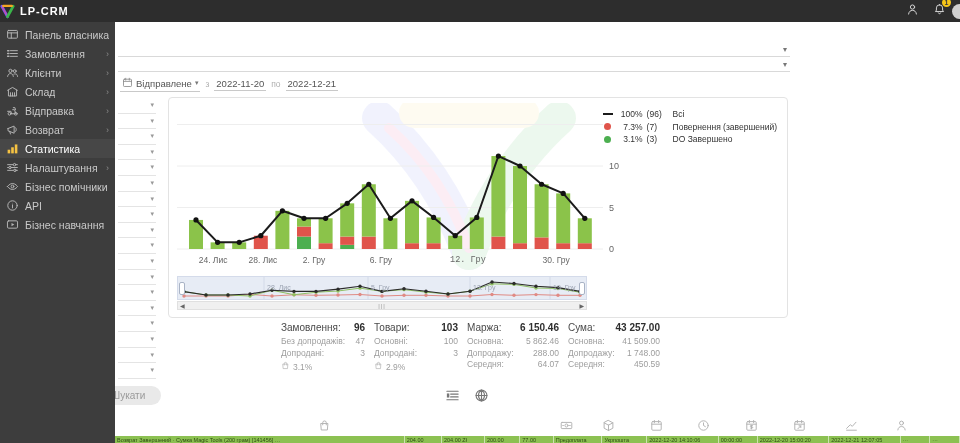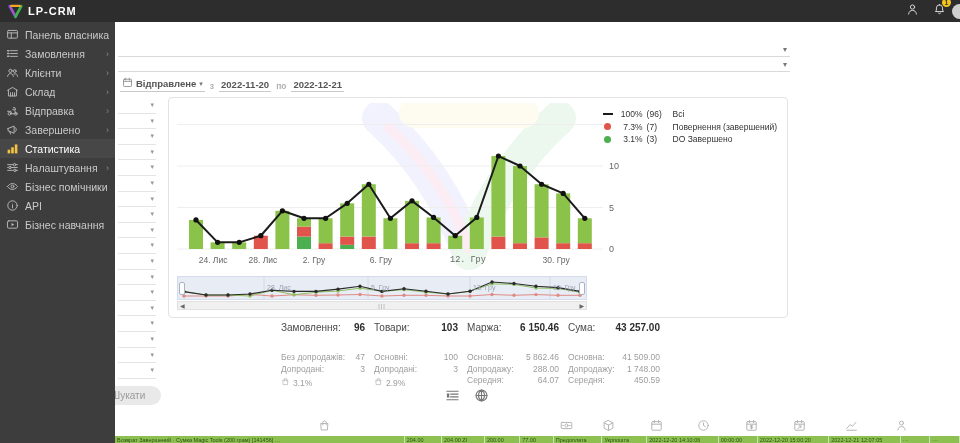--- a/index.html
+++ b/index.html
@@ -1,42 +1,42 @@
 <!DOCTYPE html>
 <html><head>
 <meta charset="utf-8">
 <style>
   html,body{margin:0;padding:0;background:#fff;width:960px;height:443px;overflow:hidden;
     font-family:"Liberation Sans","DejaVu Sans",sans-serif;-webkit-font-smoothing:antialiased;}
   *{box-sizing:border-box;}
   
   .topbar{position:absolute;left:0;top:0;width:960px;height:22px;background:#2d2d2d;z-index:30;
     display:flex;align-items:center;}
-  .brand{display:flex;align-items:center;gap:5px;padding-left:8px;}
+  .brand{display:flex;align-items:center;gap:5px;padding-left:0;}
   .brand-name{color:#fff;font-weight:bold;font-size:11px;letter-spacing:1px;}
   .topbar-right{margin-left:auto;display:flex;align-items:center;gap:14px;padding-right:14px;color:#d8d8d8;}
   .bell-wrap{position:relative;}
   .badge{position:absolute;top:-4px;right:-5px;background:#f5c518;color:#3a3a3a;font-size:7px;
     width:9px;height:9px;border-radius:50%;display:flex;align-items:center;justify-content:center;font-weight:bold;}
   .avatar-partial{position:absolute;right:-7px;top:4px;width:15px;height:15px;border-radius:50%;background:#cfcfcf;}
   
   .sidebar{position:absolute;left:0;top:22px;width:115px;height:421px;background:#3d3d3d;z-index:20;padding-top:3px;}
   .side-item{height:19px;display:flex;align-items:center;gap:6px;padding:0 6px;color:#c9c9c9;font-size:10.5px;
     cursor:pointer;white-space:nowrap;}
   .side-item .lbl{overflow:hidden;text-overflow:clip;}
   .side-item.active{background:#474747;color:#fff;}
   .side-item .ic{width:13px;height:13px;flex:0 0 13px;color:#b5b5b5;display:flex;align-items:center;}
   .side-item.active .ic{color:#f5c242;}
   .side-item .chev{margin-left:auto;color:#8a8a8a;font-size:9px;}
   
   .main{position:absolute;left:115px;top:22px;width:845px;height:421px;background:#fff;overflow:hidden;}
   .topselect{position:absolute;left:3px;width:672px;height:14px;border-bottom:1px solid #d9d9d9;color:#9a9a9a;}
   .topselect .caret{position:absolute;right:3px;top:2px;font-size:8px;color:#777;}
-  .filterbar{position:absolute;left:5px;top:54px;height:16px;display:flex;align-items:flex-end;gap:5px;
-    font-size:9.5px;color:#555;font-weight:bold;}
+  .filterbar{position:absolute;left:5px;top:54px;height:16px;display:flex;align-items:center;gap:5px;
+    font-size:9.5px;color:#555;}
   .f-underline{border-bottom:1px solid #c9c9c9;padding:0 2px 1px 2px;display:flex;align-items:center;gap:3px;}
   .muted{color:#b0b0b0;font-size:8.5px;padding-bottom:1px;}
   .side-selects{position:absolute;left:3px;top:76px;width:38px;}
   .mini-select{position:relative;height:15.6px;border-bottom:1px solid #e4e4e4;}
   .mini-select .caret{position:absolute;right:2px;top:3px;font-size:7px;color:#999;}
   
   .card{position:absolute;left:53px;top:75px;width:620px;height:221px;background:#fff;border:1px solid #e3e3e3;
     border-radius:4px;}
   .watermark{position:absolute;left:150px;top:5px;opacity:.09;pointer-events:none;}
   .plot{position:absolute;left:8px;top:4px;}
@@ -52,21 +52,21 @@
   .nav-handle{position:absolute;top:5px;width:6px;height:13px;background:#fff;border:1px solid #a9b3c5;border-radius:2px;cursor:ew-resize;}
   .nav-label{position:absolute;top:7px;font-size:7px;color:#9aa2b1;}
   .scrollbar{position:absolute;left:8px;top:203px;width:410px;height:9px;background:#f0f0f0;border:1px solid #e0e0e0;
     display:flex;align-items:center;justify-content:space-between;padding:0 2px;cursor:pointer;}
   .sb-arrow{font-size:6px;color:#666;line-height:1;}
   .sb-grip{font-size:6px;color:#999;letter-spacing:1px;}
   
   .stats{position:absolute;left:166px;top:300px;display:flex;gap:9px;}
   .stat-col{width:84px;}
   .stat-col.wide{width:92px;}
-  .stat-title{display:flex;justify-content:space-between;font-size:10px;color:#4a4a4a;margin-bottom:19px;}
+  .stat-title{display:flex;justify-content:space-between;font-size:10px;color:#4a4a4a;margin-bottom:3px;}
   .stat-title b{color:#2e2e2e;}
   .stat-sub{display:flex;justify-content:space-between;font-size:8.5px;color:#9d9d9d;line-height:11.5px;}
   .stat-pct{display:flex;align-items:center;gap:3px;font-size:8.5px;color:#9d9d9d;margin-top:2px;}
   .stat-pct .ic{color:#b0b0b0;}
   
   .search-btn{position:absolute;left:-20px;top:364px;background:#e9e9e9;color:#9a9a9a;font-size:10px;
     padding:4px 16px;border:none;border-radius:12px;cursor:pointer;}
   .view-toggles{position:absolute;left:330px;top:366px;display:flex;gap:14px;color:#777;}
   .view-toggles .tg{cursor:pointer;}
   .theader-icons{position:absolute;top:396px;left:0;width:845px;height:16px;color:#b3b3b3;}
@@ -166,21 +166,21 @@
       <span class="chev">›</span>
     </div>
     <div class="side-item">
       <span class="ic">
         <svg width="13" height="13" viewBox="0 0 16 16" fill="none" stroke="currentColor" stroke-width="1.2" stroke-linecap="round" stroke-linejoin="round">
           <style>.f{fill:currentColor;stroke:none}.k{fill:#3d3d3d}</style>
           <path d="M2.5 6.8v2.8l7.5 3V3.8l-7.5 3z"></path>
           <path d="M11.5 5.5c1.6.9 1.6 4.2 0 5.1M4.5 10.2l1 3.3"></path>
         </svg>
       </span>
-      <span class="lbl">Завершено</span>
+      <span class="lbl">Возврат</span>
       <span class="chev">›</span>
     </div>
     <div class="side-item active">
       <span class="ic">
         <svg width="13" height="13" viewBox="0 0 16 16" fill="none" stroke="currentColor" stroke-width="1.2" stroke-linecap="round" stroke-linejoin="round">
           <style>.f{fill:currentColor;stroke:none}.k{fill:#3d3d3d}</style>
           <rect x="2" y="9.5" width="3.2" height="4.5" class="f"></rect>
           <rect x="6.4" y="6.5" width="3.2" height="7.5" class="f"></rect>
           <rect x="10.8" y="3" width="3.2" height="11" class="f"></rect>
         </svg>

